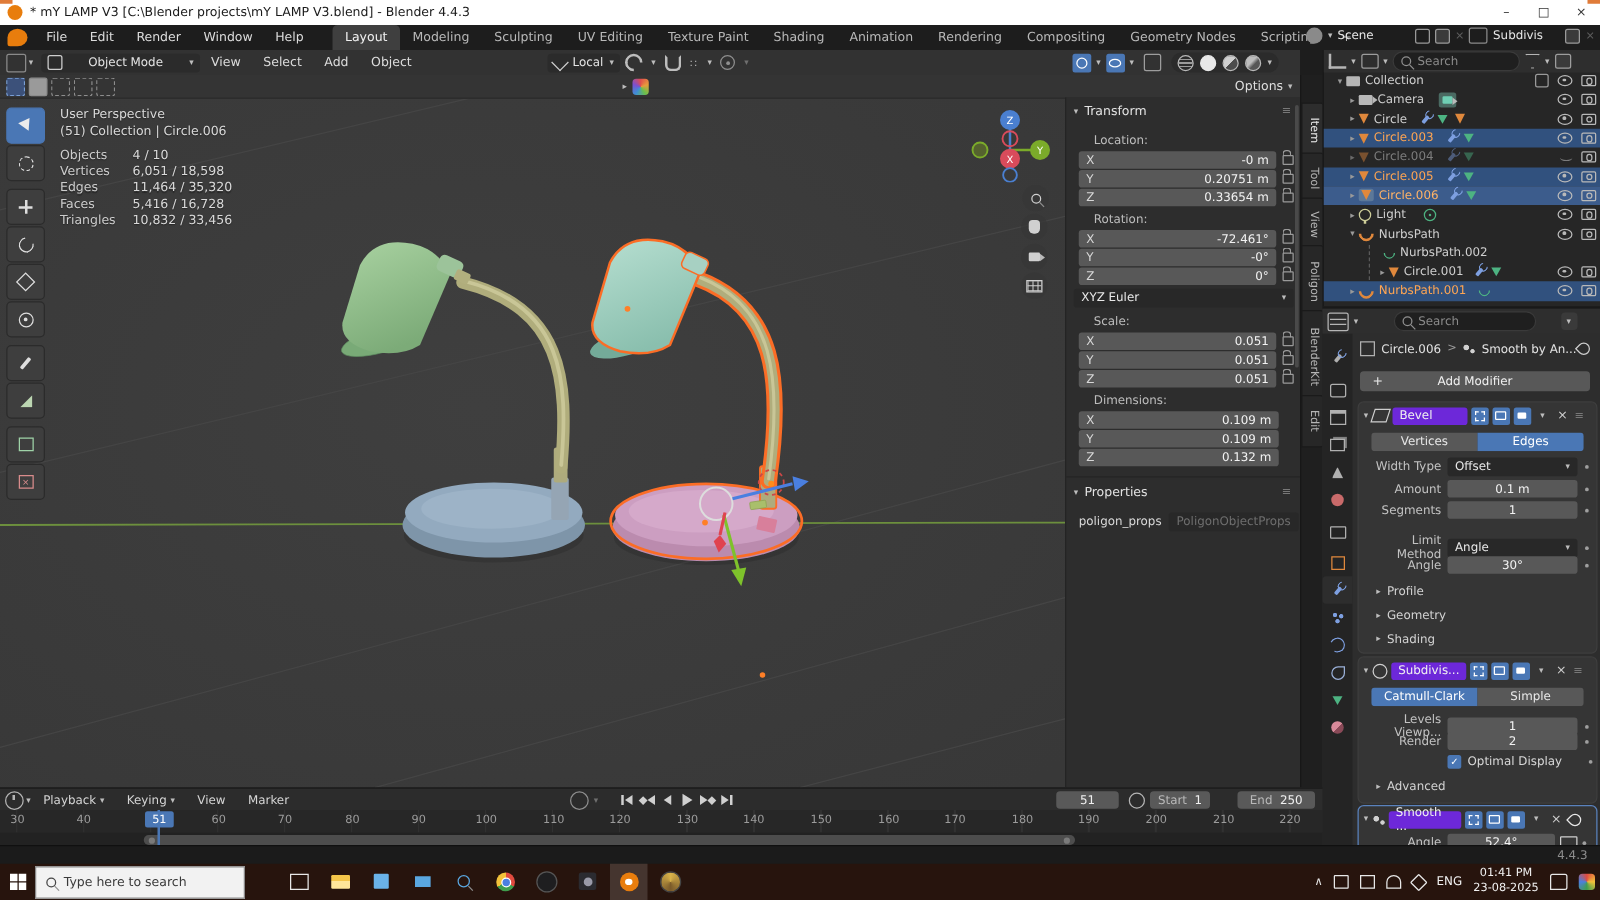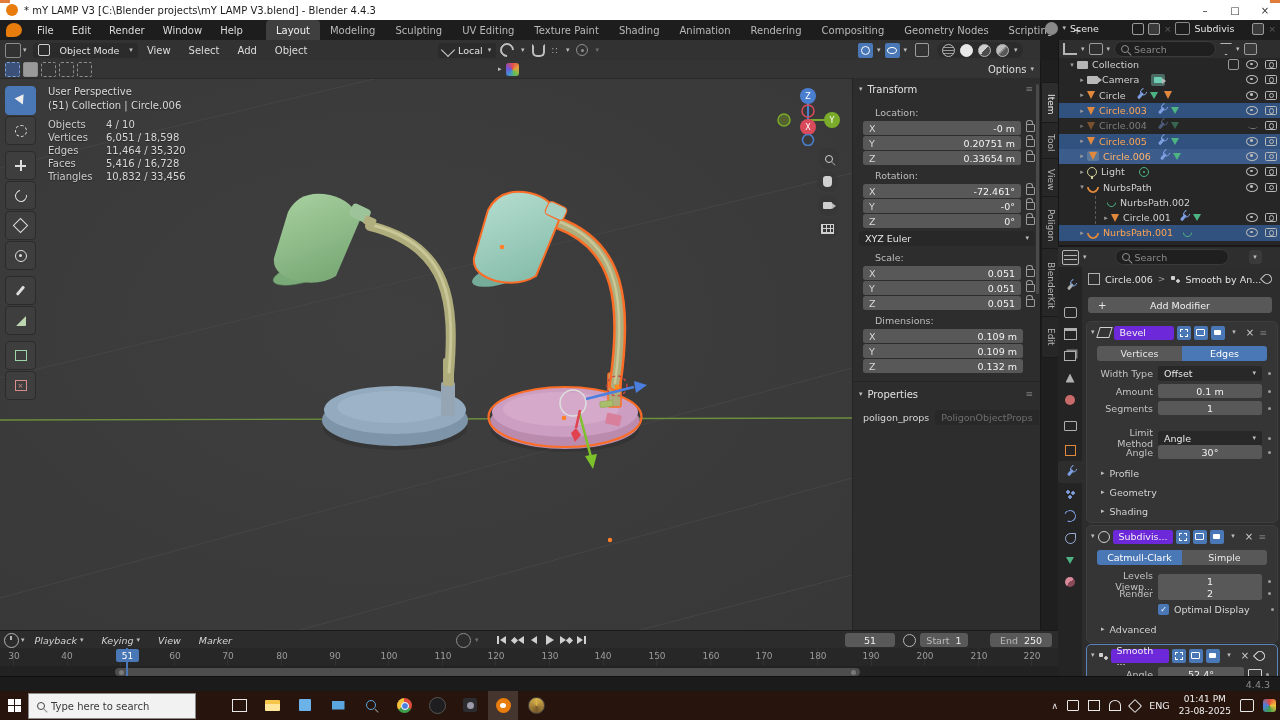--- a/index.html
+++ b/index.html
@@ -110,21 +110,21 @@
   .seg2{position:absolute;display:flex;height:15px;border-radius:3px;overflow:hidden;font-size:9.5px;}
   .seg2 div{flex:1;display:flex;align-items:center;justify-content:center;background:#585858;color:#e8e8e8;}
   .seg2 .on{background:#4a77b5;color:#fff;}
   .prow{position:absolute;display:flex;align-items:center;}
   .plbl{width:62px;text-align:right;font-size:9.5px;color:#c3c3c3;margin-right:5px;flex:none;}
   .pfld{width:92px;}
   .collhdr{position:absolute;font-size:9.5px;color:#d2d2d2;display:flex;align-items:center;gap:5px;}
   .checkbox{width:11px;height:11px;background:#4a77b5;border-radius:2px;display:flex;align-items:center;justify-content:center;color:#fff;font-size:8px;}
   
   #timeline{left:0;top:630px;width:1058px;height:46px;background:#2c2c2c;border-top:1px solid #1a1a1a;}
-  .tmenu{font-size:9.5px;color:#d5d5d5;padding:0 8px;font-style:italic;}
+  .tmenu{font-size:9.5px;color:#d5d5d5;padding:0 8px;}
   #ruler{position:absolute;left:0;top:17px;width:1058px;height:18px;background:#272727;
     background-image:repeating-linear-gradient(90deg,#313131 0 1px,transparent 1px 53.6px);background-position:13px 0;}
   .tick{position:absolute;top:3px;transform:translateX(-50%);font-size:9px;color:#9b9b9b;}
   .pbtn{width:15px;height:14px;display:flex;align-items:center;justify-content:center;gap:1px;}
   .tl{width:0;height:0;border-top:4px solid transparent;border-bottom:4px solid transparent;border-right:6px solid #d0d0d0;}
   .tr{width:0;height:0;border-top:4px solid transparent;border-bottom:4px solid transparent;border-left:6px solid #d0d0d0;}
   .vbar{width:2px;height:8px;background:#d0d0d0;}
   .dia{width:5px;height:5px;background:#d0d0d0;transform:rotate(45deg);}
   .tfld{background:#595959;border-radius:3px;height:14px;display:flex;align-items:center;justify-content:center;font-size:9.5px;color:#f0f0f0;gap:6px;}
   
@@ -257,21 +257,21 @@
       <div style="width:10px;height:10px;border:1px solid #9a9a9a;border-radius:2px;background:#3a3a3a"></div>
       <span style="color:#5d5d5d;font-size:9px;margin-right:4px">×</span>
     </div>
   </div>
 
   <div id="vph" class="abs fx">
     <div class="fx" style="gap:2px;margin-left:5px">
       <div class="hicon"></div>
       <span class="chev">▾</span>
     </div>
-    <div class="pill fx" style="margin-left:6px;gap:10px">
+    <div class="pill fx" style="margin-left:6px;gap:21px">
       <div style="width:10px;height:10px;border:1px solid #cfcfcf;border-radius:2px"></div>
       <span>Object Mode</span>
       <span class="chev">▾</span>
     </div>
     <div class="menu">View</div>
     <div class="menu">Select</div>
     <div class="menu">Add</div>
     <div class="menu">Object</div>
     <div class="pill fx abs" style="left:438px;gap:5px">
       <div style="width:9px;height:9px;border-left:1.5px solid #cfcfcf;border-bottom:1.5px solid #cfcfcf;transform:rotate(-45deg)"></div>

